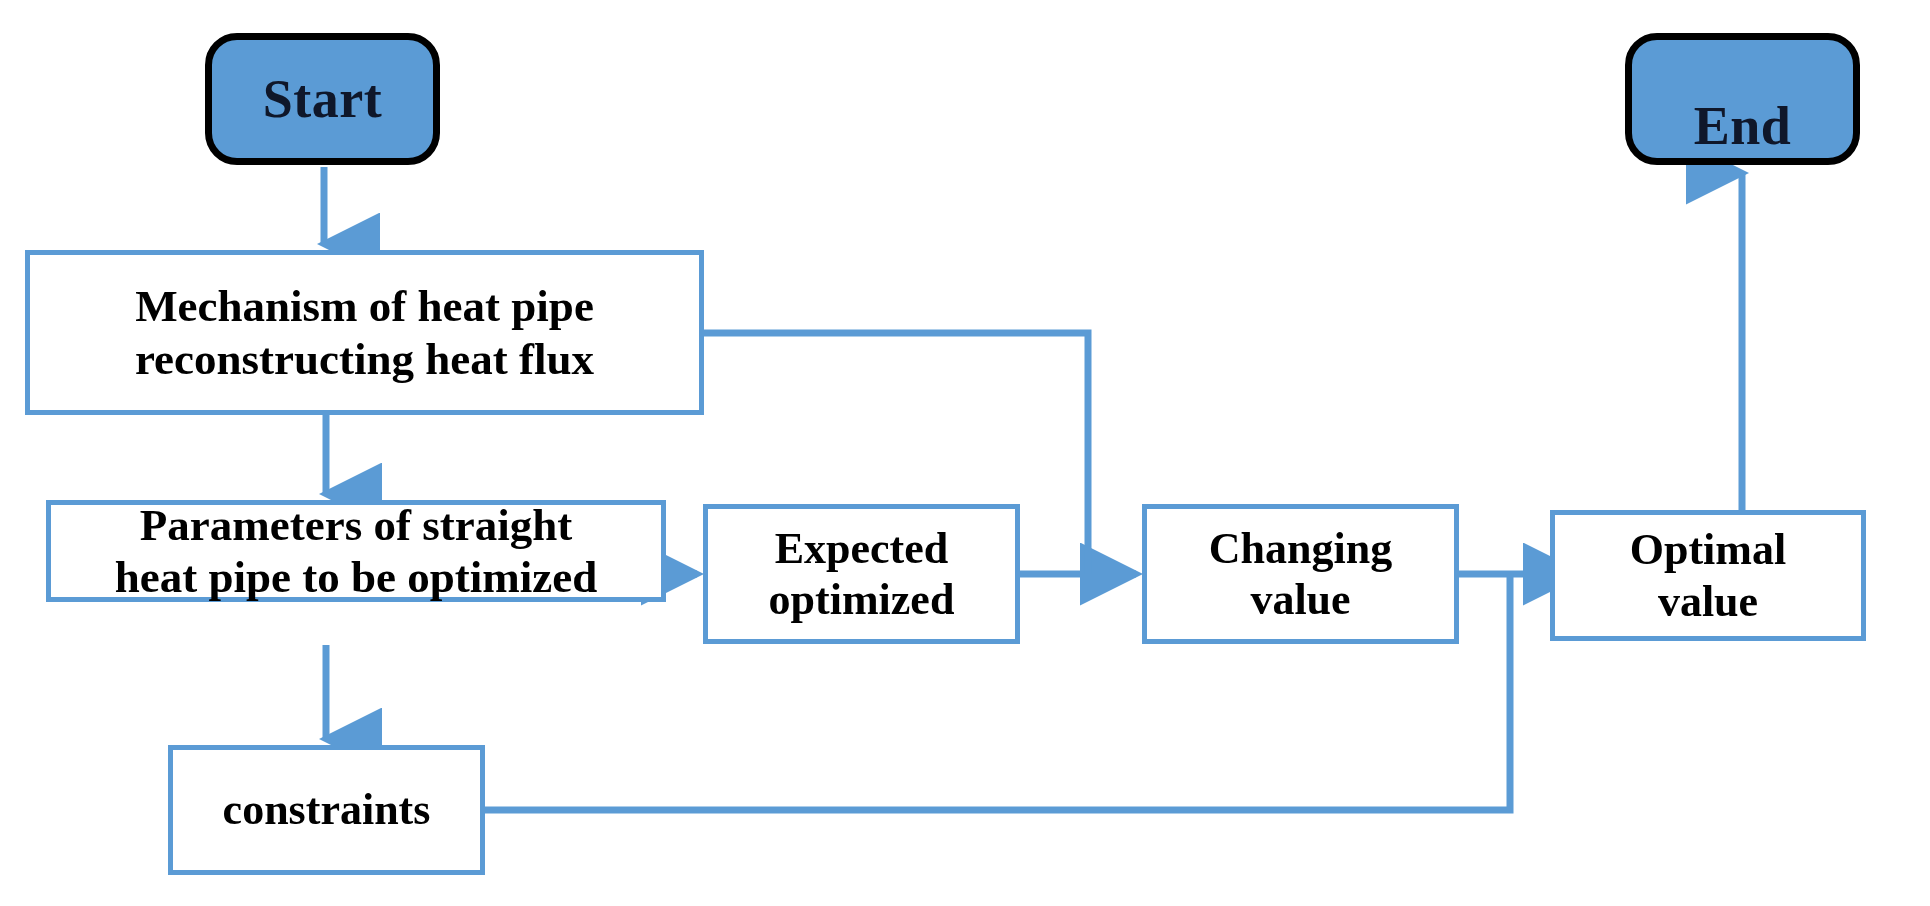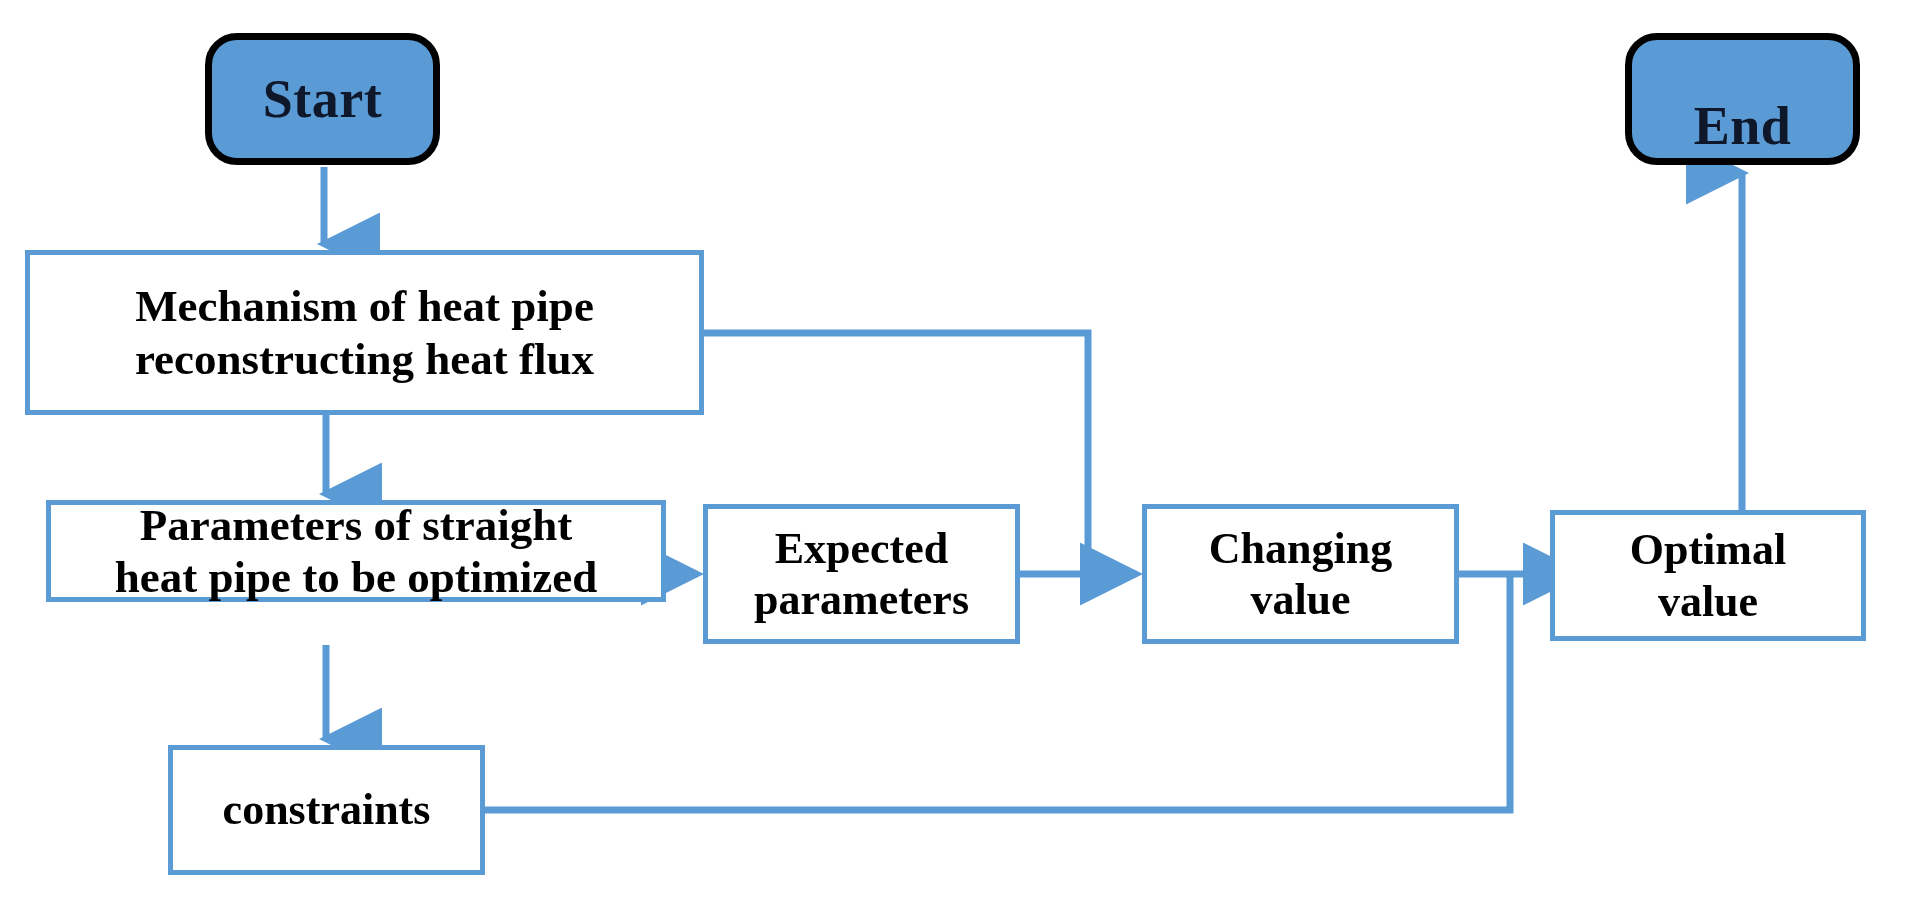--- a/index.html
+++ b/index.html
@@ -112,21 +112,21 @@
   <div class="node process wide" style="left:25px; top:500px; width:620px; height:102px;margin-left:21px;">
     <div>
       <span class="txt">Parameters of straight</span>
       <span class="txt">heat pipe to be optimized</span>
     </div>
   </div>
 
   <div class="node process" style="left:703px; top:504px; width:317px; height:140px;">
     <div>
       <span class="txt">Expected</span>
-      <span class="txt">parameters</span>
+      <span class="txt">optimized</span>
     </div>
   </div>
 
   <div class="node process" style="left:1142px; top:504px; width:317px; height:140px;">
     <div>
       <span class="txt">Changing</span>
       <span class="txt">value</span>
     </div>
   </div>
 

